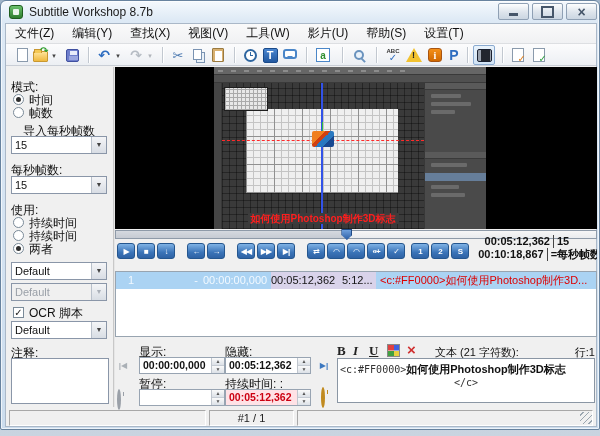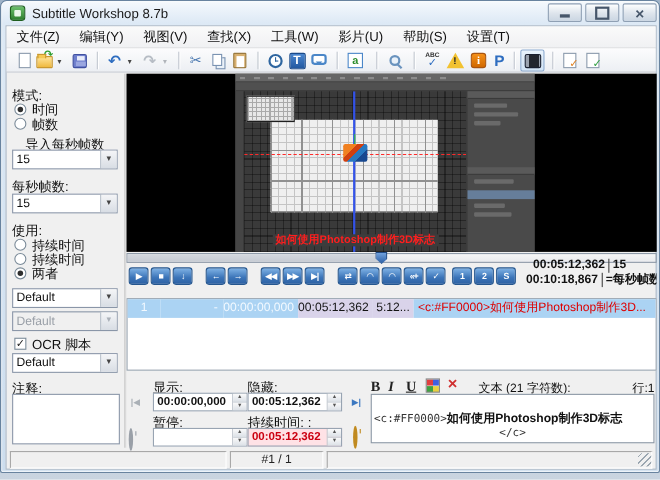--- a/index.html
+++ b/index.html
@@ -169,21 +169,21 @@
     font-size:8px; font-weight:bold; }
   .eclock { width:13px; height:13px; border:2px solid #9AA0A8; border-radius:50%; background:#FBFBFB; position:relative; }
   .eclock::after { content:""; position:absolute; left:4px; top:1px; width:1px; height:4px; background:#9AA0A8; }
   .eclock.gold { border-color:#C08A20; background:#F8ECD0; }
   .eclock.gold::after { background:#C08A20; }
   .fmt { font-family:"Liberation Serif",serif; font-size:13px; font-weight:bold; color:#222; }
   .pal { width:13px; height:13px; border:1px solid #888;
     background-image:linear-gradient(90deg,#E04040 50%,#4060E0 50%),linear-gradient(90deg,#40A040 50%,#E8D040 50%);
     background-size:100% 50%; background-repeat:no-repeat; background-position:0 0,0 100%; }
   .clr { color:#D03030; font-size:15px; font-weight:bold; line-height:13px; }
-  .tbox { background:#FFF; border:1px solid #8A96A4; font-size:11px; color:#111; padding-top:14px; }
+  .tbox { background:#FFF; border:1px solid #8A96A4; font-size:11px; color:#111; padding-top:3px; }
   .tagmono { font-family:"DejaVu Sans Mono","Liberation Mono",monospace; font-size:10px; color:#333; }
 
   
   .spanel { top:409px; height:16px; background:#F0F0F0;
     border:1px solid; border-color:#A8A8A8 #FFFFFF #FFFFFF #A8A8A8; font-size:11px; color:#222;
     line-height:14px; text-align:center; }
   .grip { right:7px; top:411px; width:12px; height:12px;
     background:repeating-linear-gradient(135deg,transparent 0 2px,#9AA6B0 2px 3px,transparent 3px 4px); }
 </style>
 </head>
@@ -197,22 +197,22 @@
     <span class="abs wbtn wmin" style="left:497px"></span>
     <span class="abs wbtn wmax" style="left:531px"></span>
     <span class="abs wbtn wclose" style="left:565px"></span>
   </div>
 
   <div class="abs client"></div>
 
   <div class="abs menubar">
     <span class="mitem">文件(Z)</span>
     <span class="mitem">编辑(Y)</span>
+    <span class="mitem">查找(X)</span>
     <span class="mitem">视图(V)</span>
-    <span class="mitem">查找(X)</span>
     <span class="mitem">工具(W)</span>
     <span class="mitem">影片(U)</span>
     <span class="mitem">帮助(S)</span>
     <span class="mitem">设置(T)</span>
   </div>
 
   <div class="abs toolbar">
     <span class="abs tbi" style="left:8px">
         <span class="pageic"></span>
       </span>

